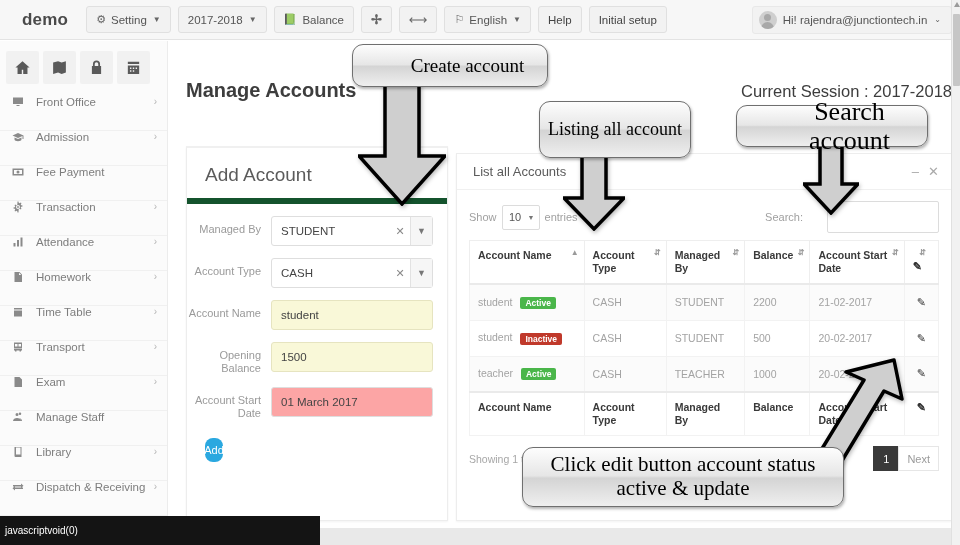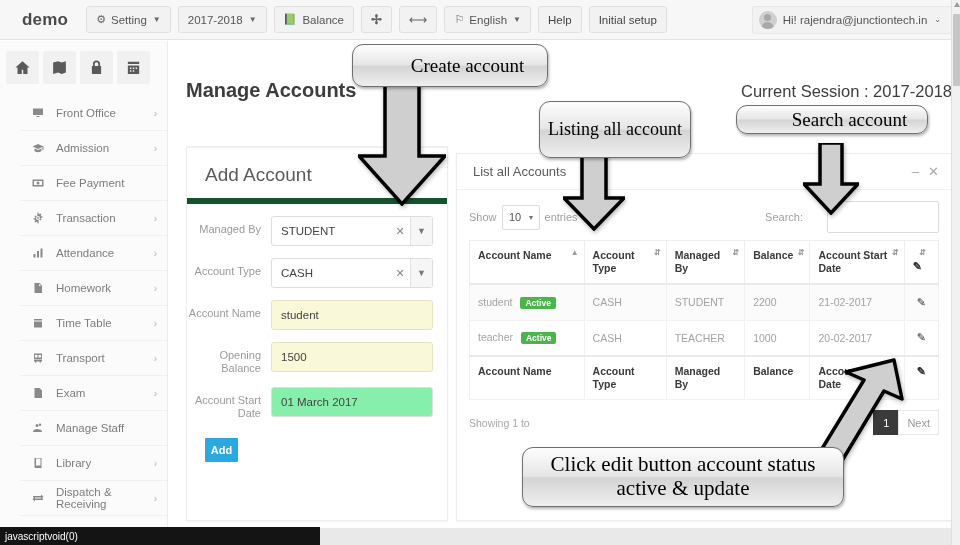--- a/index.html
+++ b/index.html
@@ -55,24 +55,23 @@
   }
   .sb-icons { display: flex; padding: 10px 6px 8px 6px; gap: 4px; }
   .sb-ico-btn {
     width: 33px; height: 33px; background: #f1f1f1; border-radius: 2px;
     display: flex; align-items: center; justify-content: center;
     cursor: pointer; color: #5a5a5a;
   }
   .sb-ico-btn svg { width: 17px; height: 17px; fill: #5a5a5a; }
   .sb-list { padding-top: 4px; }
   .sb-item {
-    display: flex; align-items: center; height: 35px; padding: 0 10px 0 12px;
+    display: flex; align-items: flex-start; height: 35px; padding: 0 10px 0 12px;
     border-bottom: 1px solid #f0f0f0; font-size: 11.5px; color: #7d7d7d;
     cursor: pointer;
-    margin-left: 20px;
   }
   .sb-item .sb-i { width: 20px; display: flex; align-items: center; color: #8a8a8a; }
   .sb-item .sb-i svg { width: 12px; height: 12px; fill: #8a8a8a; }
   .sb-item .sb-label { flex: 1; padding-left: 4px; }
   .sb-item .sb-arrow { font-size: 10px; color: #b5b5b5; }
 
   
   .content { position: absolute; left: 168px; top: 41px; width: 792px; height: 487px; background: #fff; }
   .page-title {
     position: absolute; left: 18px; top: 38px;
@@ -106,27 +105,27 @@
   .sel .val { flex: 1; padding-left: 9px; font-size: 11.5px; color: #444; }
   .sel .clr { width: 20px; text-align: center; font-size: 11px; color: #8a8a8a; }
   .sel .arw {
     width: 22px; height: 28px; border-left: 1px solid #e2e2e2; background: #f6f6f6;
     display: flex; align-items: center; justify-content: center;
     font-size: 9px; color: #777;
   }
   .inp {
     height: 30px; border: 1px solid #dedede; border-radius: 3px;
     display: flex; align-items: center; padding-left: 9px;
-    font-size: 11.5px; color: #444; background: #86efac;
+    font-size: 11.5px; color: #444; background: #fca5a5;
   }
   .inp.hl { background: #f9f8d8; border-color: #e6e4c0; }
   .add-btn {
-    margin: 18px 0 0 18px; width: 33px; height: 24px; background: #2aa8e0;
-    color: #fff; font-size: 11px; border: none; border-radius: 1px;
-    cursor: pointer; display: flex; align-items: center; justify-content: center; font-weight: bold;
+    margin: 18px 0 0 18px; width: 18px; height: 24px; background: #2aa8e0;
+    color: #fff; font-size: 11px; border: none; border-radius: 8px;
+    cursor: pointer; display: flex; align-items: center; justify-content: center;
   }
 
   
   .panel-right {
     position: absolute; left: 288px; top: 112px; width: 496px; height: 368px;
     background: #fff; border: 1px solid #ededed;
     box-shadow: 0 1px 2px rgba(0,0,0,.05);
   }
   .pr-head {
     height: 36px; display: flex; align-items: center;
@@ -206,21 +205,21 @@
   }
   .arrow-down {
     position: absolute; z-index: 39;
     filter: drop-shadow(1px 2px 2px rgba(0,0,0,.28));
   }
   .arrow-up { position: absolute; z-index: 39;
     filter: drop-shadow(1px 2px 2px rgba(0,0,0,.28)); }
 
   
   .statusbar {
-    position: absolute; left: 0; bottom: 0; width: 320px; height: 18px;
+    position: absolute; left: 0; bottom: 0; width: 320px; height: 29px;
     background: #141414; color: #fff; font-size: 10px;
     display: flex; align-items: center; padding-left: 5px; z-index: 60;
   }
   .pagefoot {
     position: absolute; left: 0; bottom: 0; width: 960px; height: 17px;
     background: #e9e9e9; z-index: 55;
   }
   
   .scrollbar {
     position: absolute; right: 0; top: 0; width: 9px; height: 545px;
@@ -539,20 +538,31 @@
                 <span class="badge active">Active</span>
               </td>
               <td>CASH</td>
               <td>STUDENT</td>
               <td>2200</td>
               <td>21-02-2017</td>
               <td class="col-edit"><span class="edit-ico">✎</span></td>
             </tr>
             <tr>
               <td>
+                <span>student</span>
+                <span class="badge inactive">Inactive</span>
+              </td>
+              <td>CASH</td>
+              <td>STUDENT</td>
+              <td>500</td>
+              <td>20-02-2017</td>
+              <td class="col-edit"><span class="edit-ico">✎</span></td>
+            </tr>
+            <tr>
+              <td>
                 <span>teacher</span>
                 <span class="badge active">Active</span>
               </td>
               <td>CASH</td>
               <td>TEACHER</td>
               <td>1000</td>
               <td>20-02-2017</td>
               <td class="col-edit"><span class="edit-ico">✎</span></td>
             </tr>
             <tr class="foot-row">
@@ -581,21 +591,21 @@
   <div class="callout" style="left:352px; top:44px; width:196px; height:43px; font-size:19px;">Create account</div>
   <svg class="arrow-down" style="left:358px; top:84px;" width="88" height="122" viewBox="0 0 88 122">
     <polygon points="27,0 61,0 61,72 87,72 44,120 1,72 27,72" fill="#cfcfcf" stroke="#000" stroke-width="3.5"></polygon>
   </svg>
 
   <div class="callout" style="left:539px; top:101px; width:152px; height:57px; font-size:18px; padding:0 8px;">Listing all account</div>
   <svg class="arrow-down" style="left:563px; top:153px;" width="62" height="78" viewBox="0 0 62 78">
     <polygon points="19,0 43,0 43,45 61,45 31,76 1,45 19,45" fill="#cfcfcf" stroke="#000" stroke-width="3.5"></polygon>
   </svg>
 
-  <div class="callout" style="left:736px; top:105px; width:192px; height:29px; font-size:19px;">Search account</div>
+  <div class="callout" style="left:736px; top:105px; width:192px; height:42px; font-size:26px;">Search account</div>
   <svg class="arrow-down" style="left:803px; top:143px;" width="56" height="72" viewBox="0 0 56 72">
     <polygon points="17,0 39,0 39,41 55,41 28,70 1,41 17,41" fill="#cfcfcf" stroke="#000" stroke-width="3.5"></polygon>
   </svg>
 
   <div class="callout" style="left:522px; top:447px; width:322px; height:60px; font-size:21px; padding:0 12px;">Click edit button account status active &amp; update</div>
   <svg class="arrow-up" style="left:818px; top:358px;" width="86" height="112" viewBox="0 0 86 112">
     <polygon points="76,2 84,41 66,33 22,106 2,94 46,22 28,14" fill="#cfcfcf" stroke="#000" stroke-width="3.5" stroke-linejoin="round"></polygon>
   </svg>
 
   <div class="pagefoot"></div>

